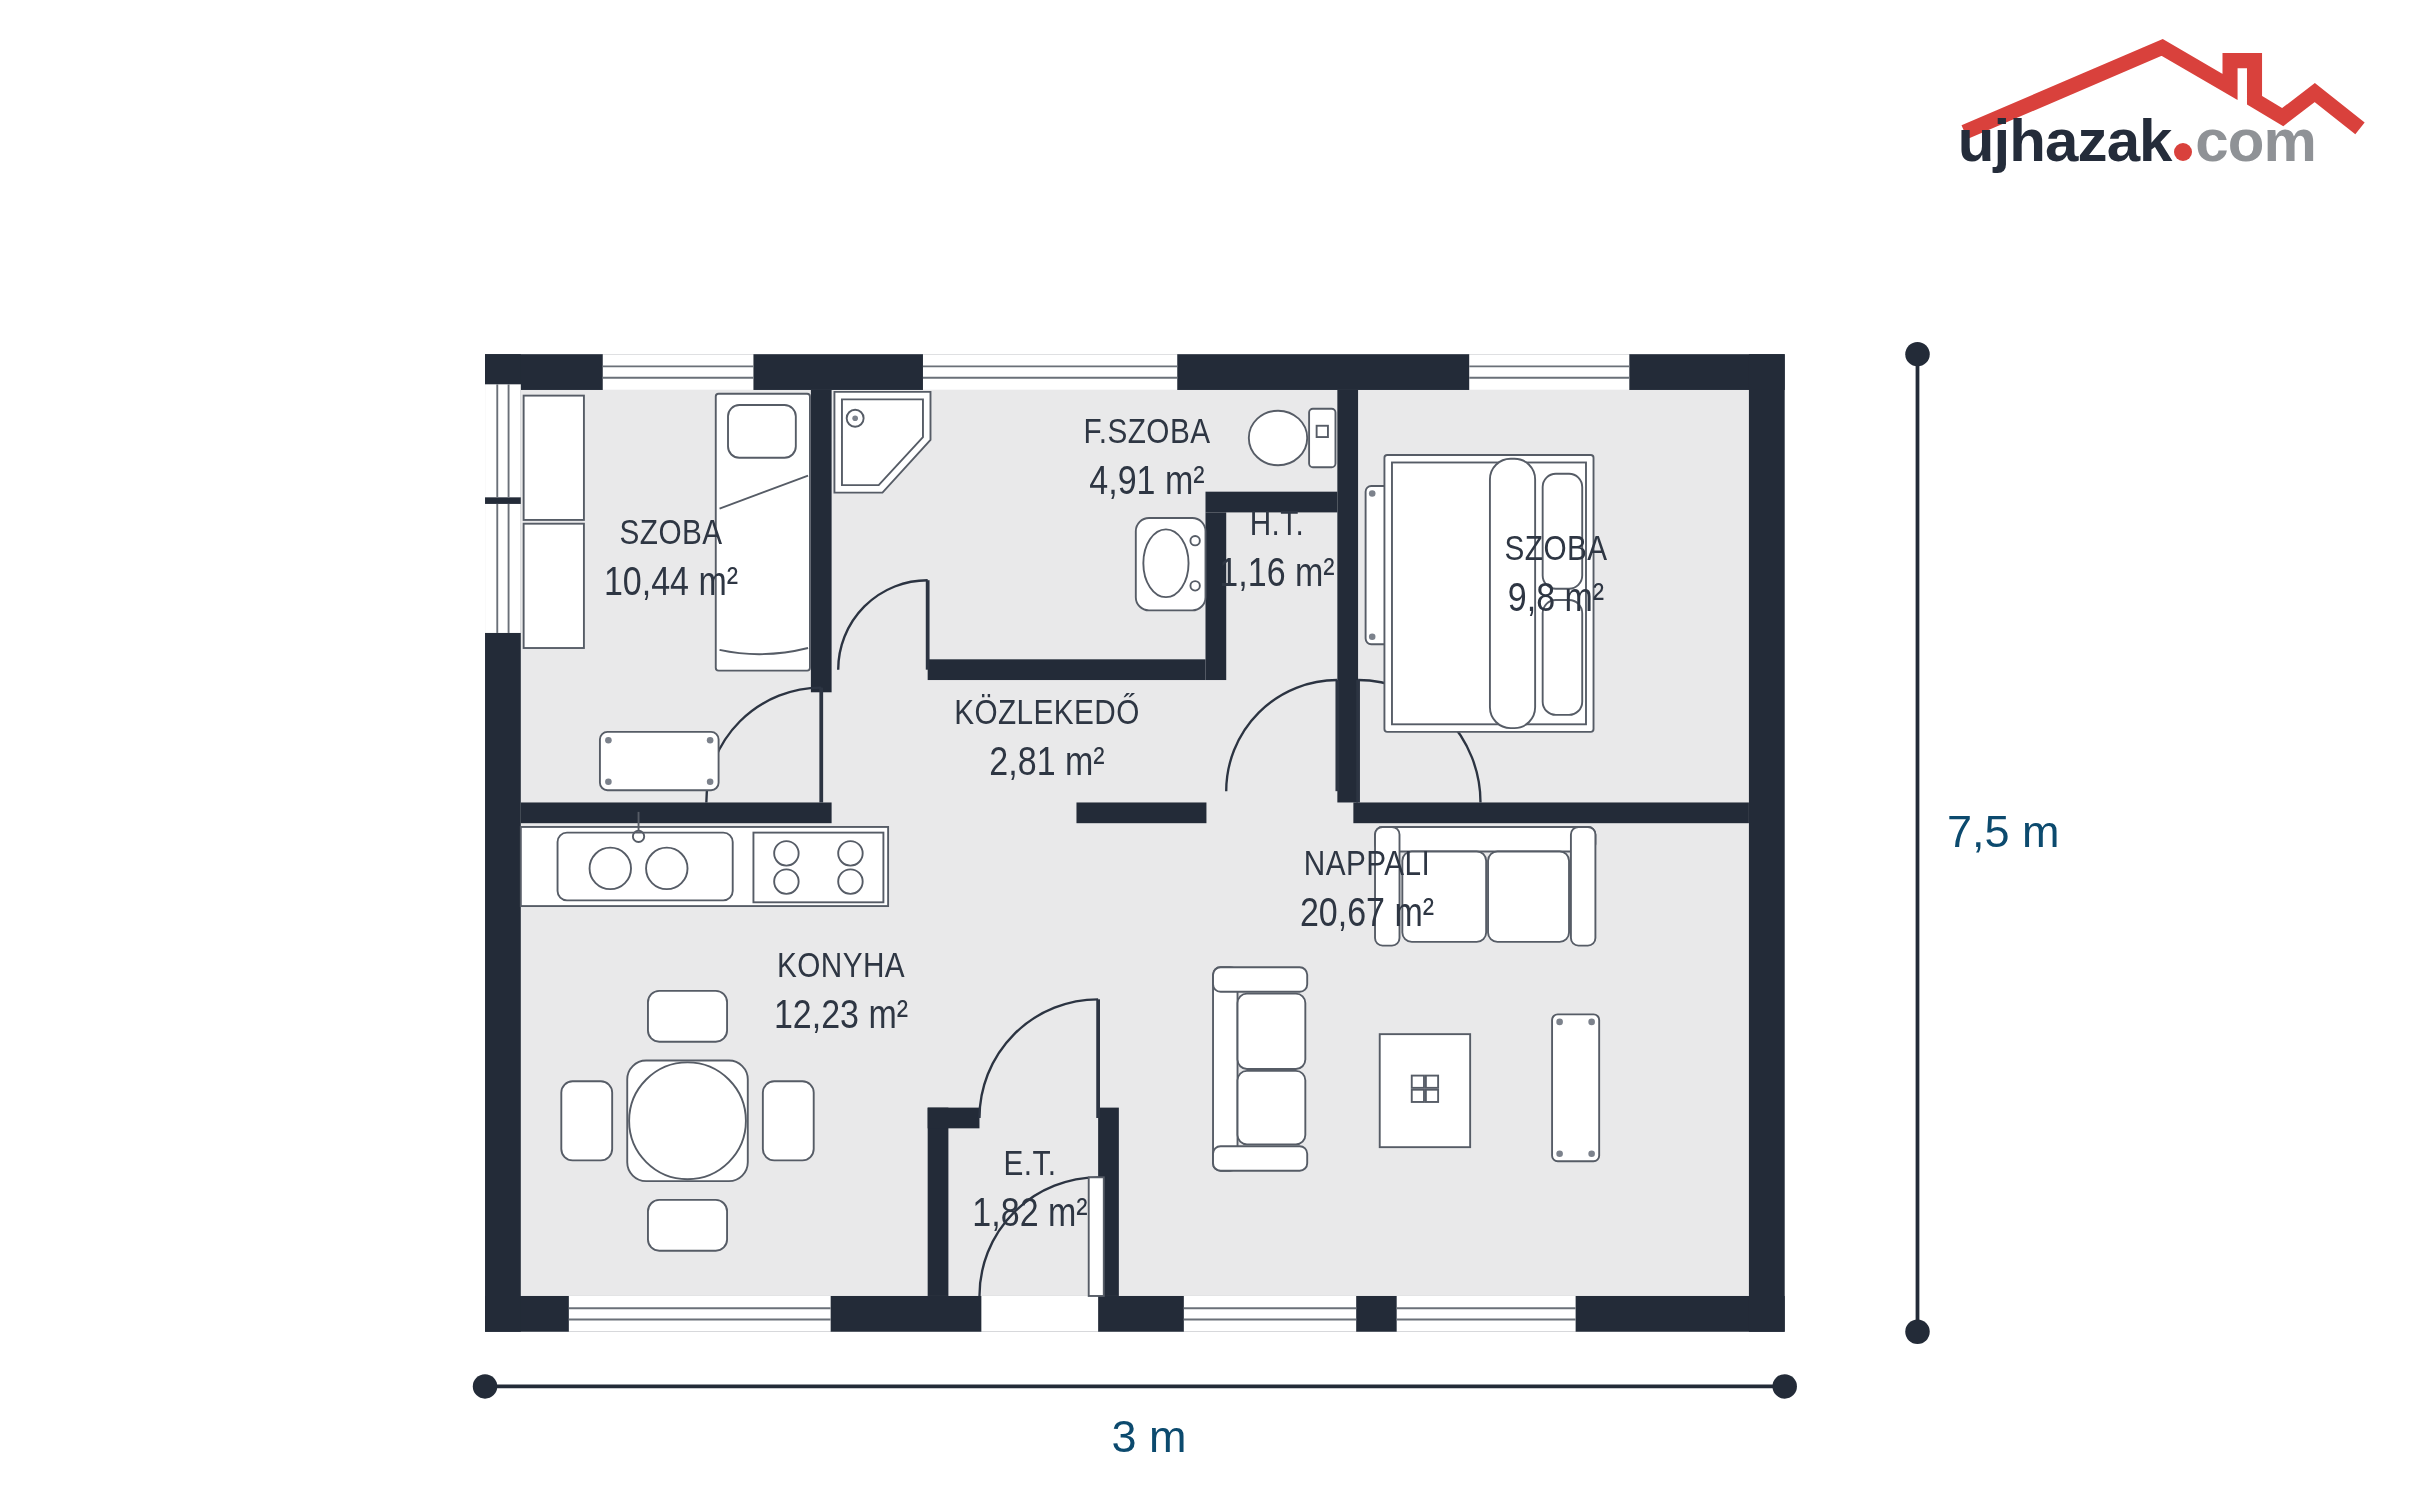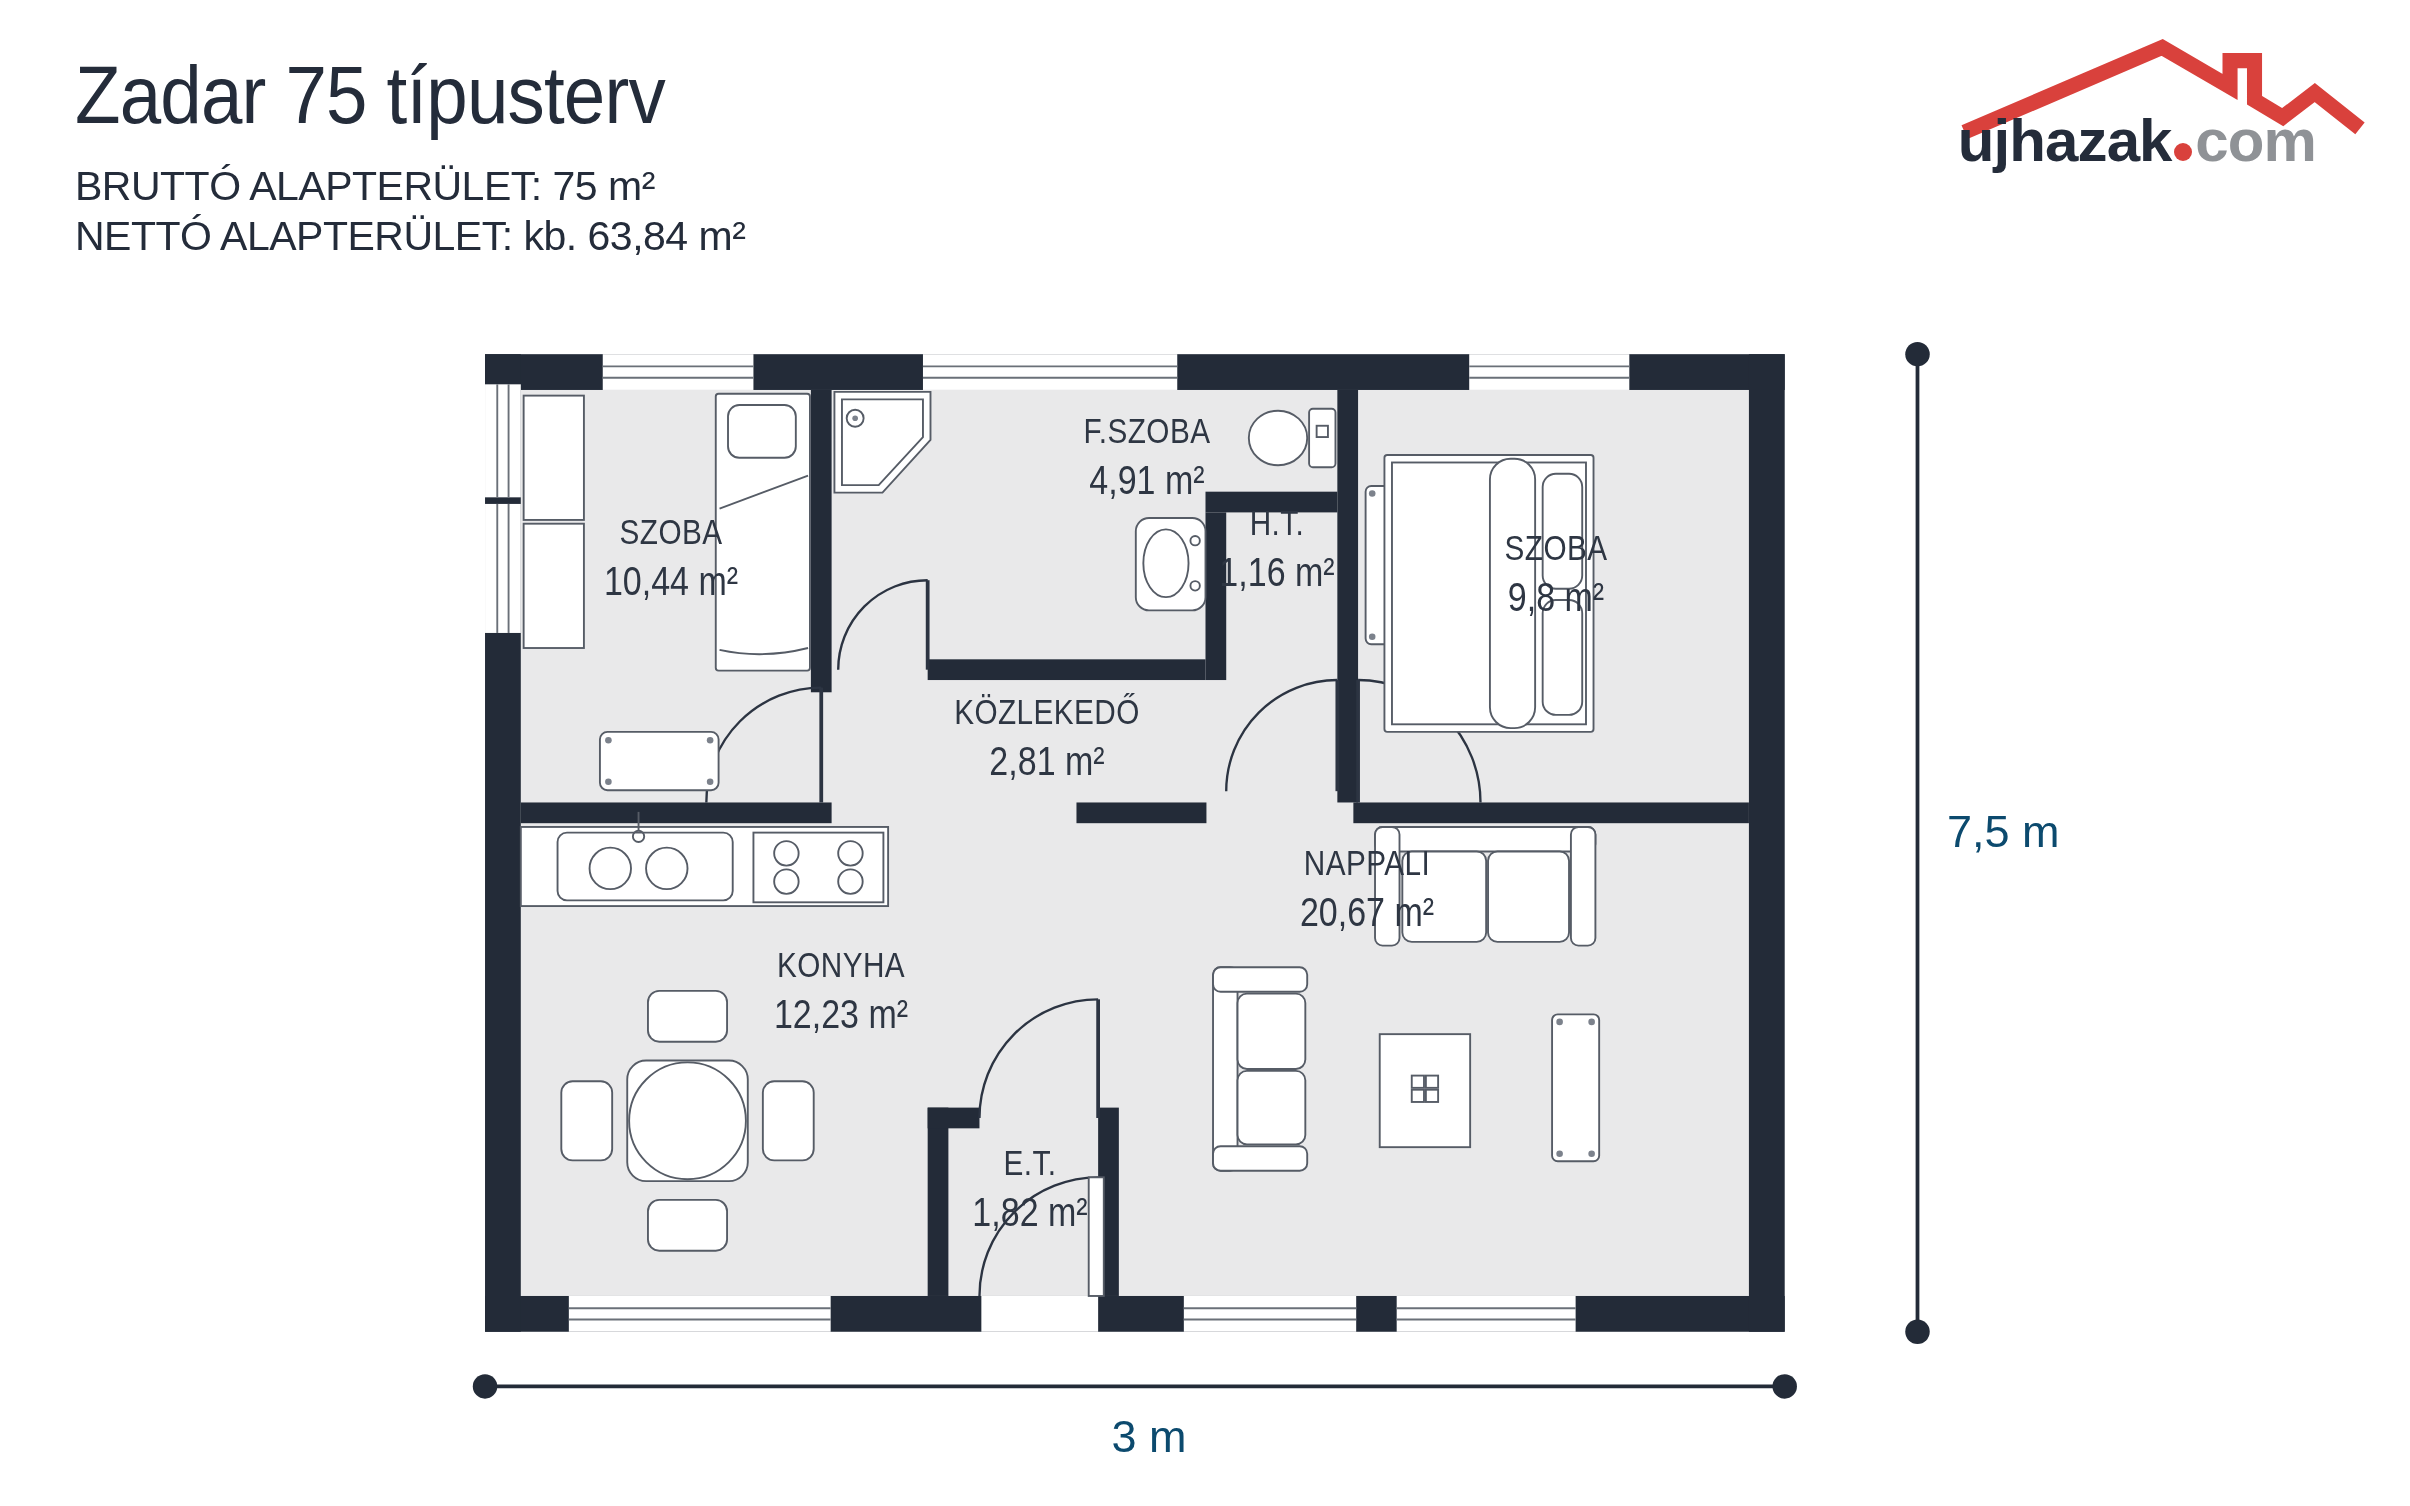--- a/index.html
+++ b/index.html
@@ -40,27 +40,20 @@
 
   
   .dim-label{position:absolute;font-size:45px;color:#0c4a6e;}
   .dim-label.center{transform:translateX(-50%);}
 </style>
 </head>
 <body>
 
 <div id="stage">
 
-  <div class="hdr">
-    <div class="title">Zadar 75 típusterv</div>
-    <div class="sub">
-      <div>BRUTTÓ ALAPTERÜLET: 75 m²</div>
-      <div>NETTÓ ALAPTERÜLET: kb. 63,84 m²</div>
-    </div>
-  </div>
 
   <div class="logo">
     <svg width="424" height="113" viewBox="0 0 450 120">
       <path d="M 11 100 L 221 10 L 293 52 L 293 24 L 319 24 L 319 66 L 349 84 L 383 58 L 431 96" fill="none" stroke="var(--accent-red,#d9413c)" stroke-width="16" stroke-linejoin="miter"></path>
     </svg>
     <div class="brandline"><span class="brand">ujhazak</span><span class="logo-dot"></span><span class="tld">com</span></div>
   </div>
 
   <svg id="plan-svg" width="2411" height="1507" viewBox="0 0 2560 1600">
 

